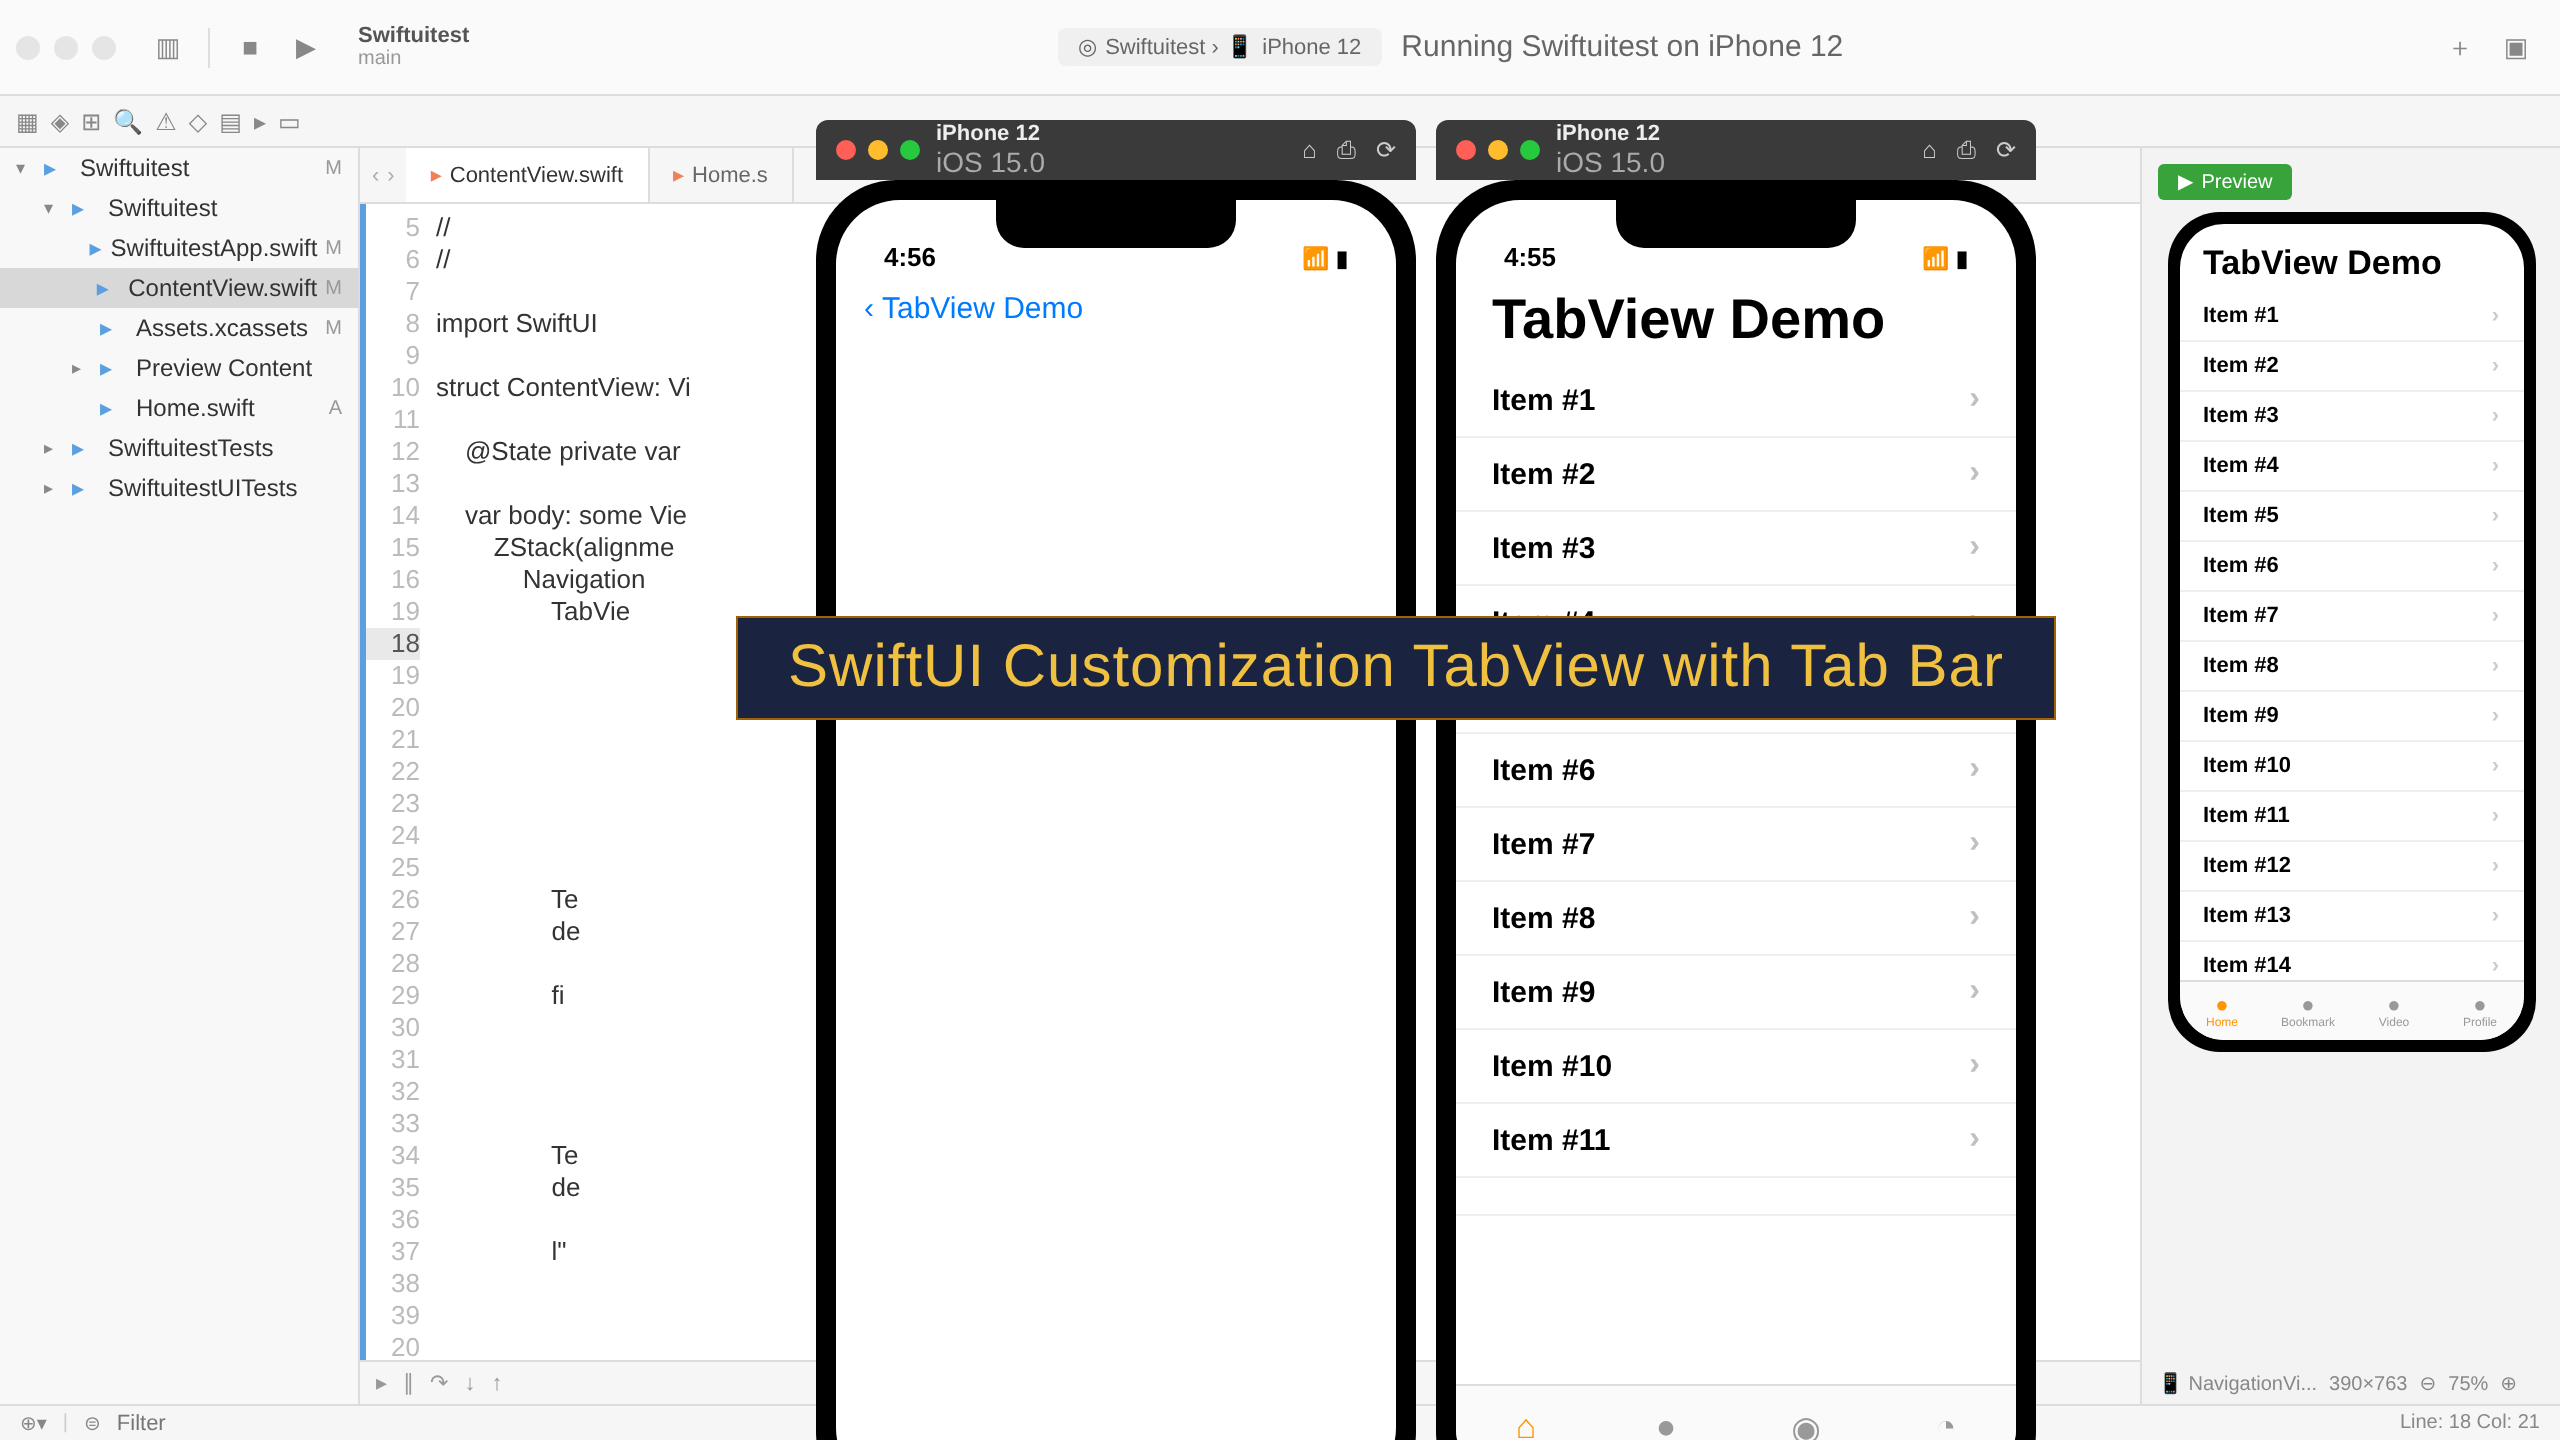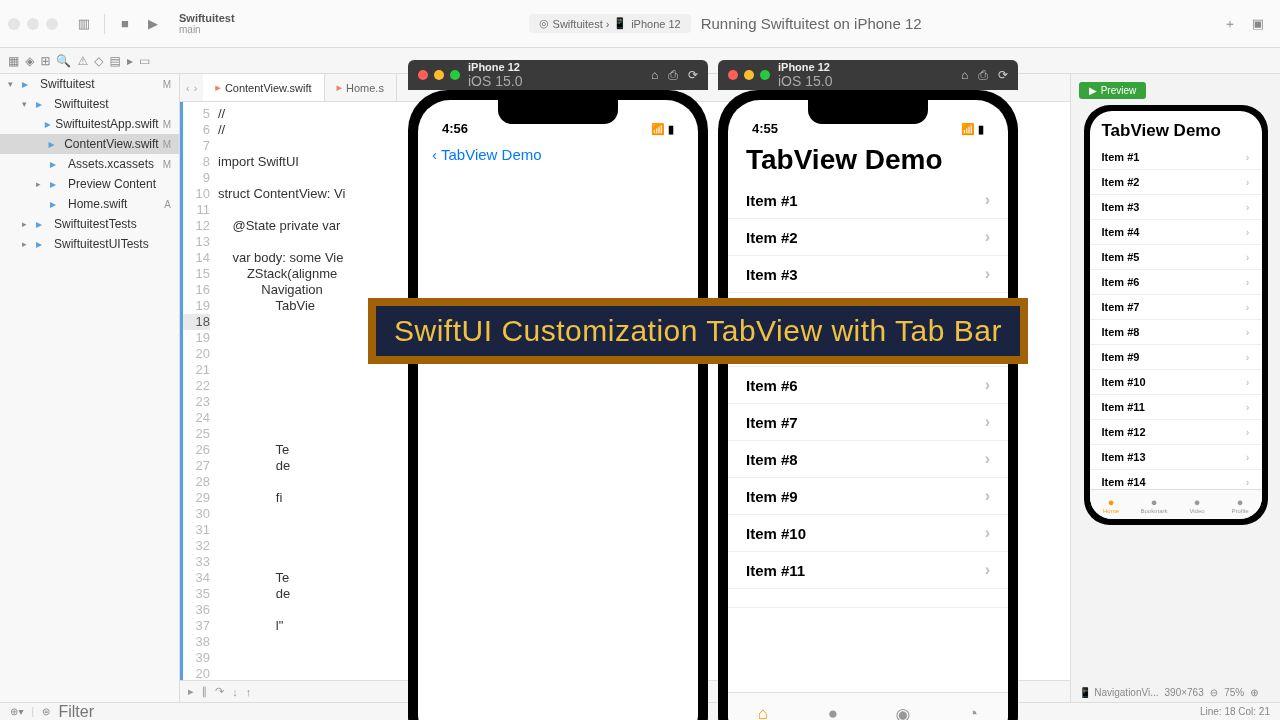--- a/index.html
+++ b/index.html
@@ -88,21 +88,21 @@
 .mini-screen .tabbar .t.active{color:#ff9500;}
 .mini-screen .tabbar .t .ti{font-size:11px;}
 .canvas-footer{position:absolute;bottom:4px;left:8px;right:8px;font-size:10px;color:#888;display:flex;align-items:center;gap:6px;}
 
 
 .statusbar{height:18px;background:#f6f6f6;border-top:1px solid #ddd;display:flex;align-items:center;justify-content:space-between;padding:0 10px;font-size:10px;color:#888;}
 .statusbar .left{display:flex;gap:8px;align-items:center;}
 .statusbar .right{display:flex;gap:10px;padding-left:24px;}
 
 
-.banner { position:absolute; top:298px; left:368px; width:660px; background:#1a2340; border:8px solid #a16207; padding:8px 18px; color:#f0c040; font-size:30px; letter-spacing:0.5px; z-index:50; text-align:center;}
+.banner { position:absolute; top:308px; left:368px; width:660px; background:#1a2340; border:1px solid #a16207; padding:8px 18px; color:#f0c040; font-size:30px; letter-spacing:0.5px; z-index:50; text-align:center;}
 
 
 .ed-foot{height:22px;border-top:1px solid #ddd;background:#f6f6f6;display:flex;align-items:center;padding:0 8px;gap:8px;font-size:11px;color:#999;}
 </style>
 </head>
 <body>
 
 <div class="topbar">
   <div class="traffic">
     <div class="tlight"></div>
@@ -397,21 +397,21 @@
       <span>⊕</span>
     </div>
   </div>
 </div>
 
 <div class="statusbar">
   <div class="left">
     <span>⊕▾</span>
     <span style="color:#ccc">|</span>
     <span>⊜</span>
-    <input type="text" style="border: none; background: transparent; width: 80px; font-size: 16px;" placeholder="Filter">
+    <input type="text" style="border: none; background: transparent; width: 80px; font-size: 11px;" placeholder="Filter">
   </div>
   <div class="right">
     <span>Line: 18  Col: 21</span>
   </div>
 </div>
 
 <div class="sim a">
   <div class="simbar">
     <div class="tl">
         <span style="background:#ff5f56"></span>

